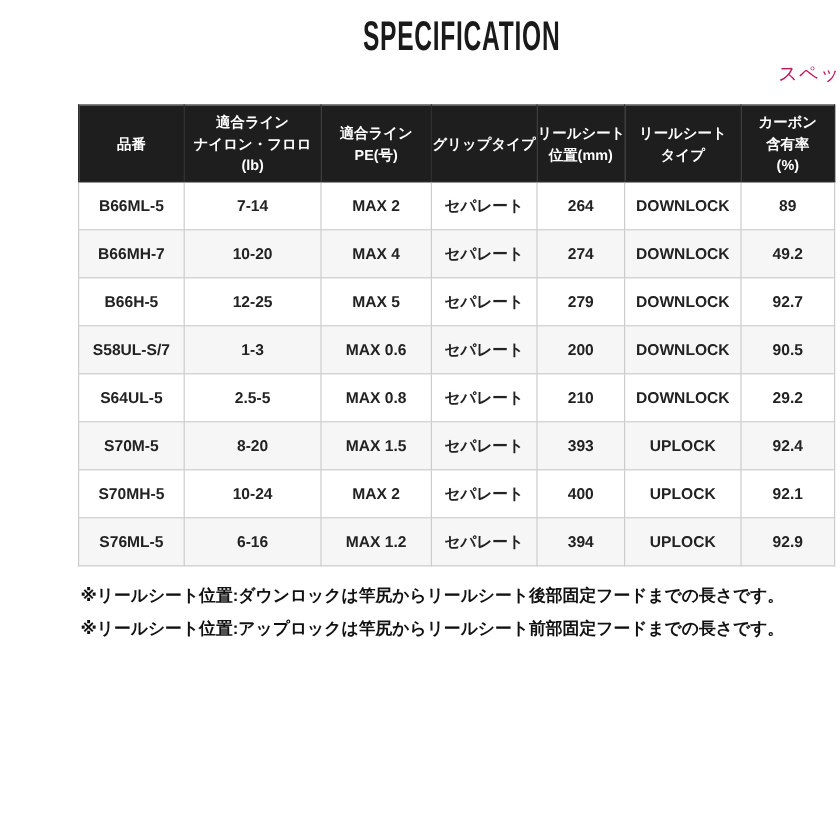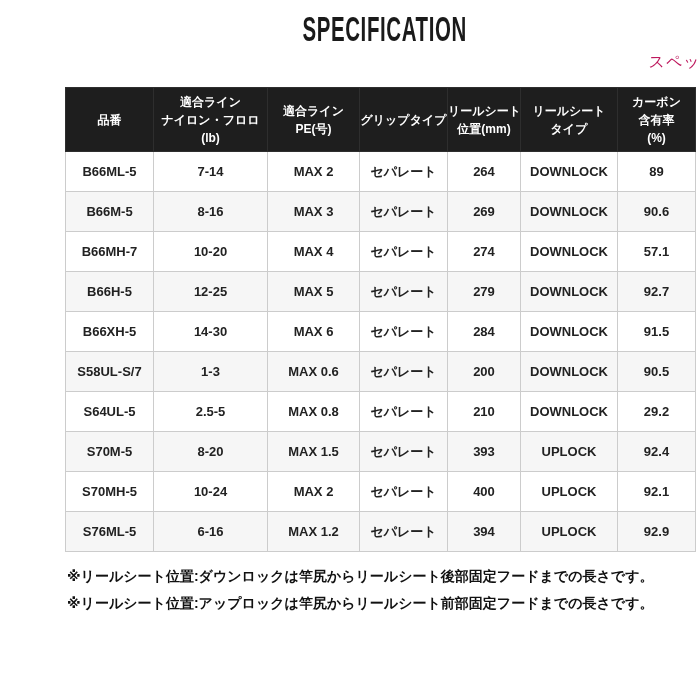--- a/index.html
+++ b/index.html
@@ -132,54 +132,36 @@
       <tr>
         <td>B66ML-5</td>
         <td>7-14</td>
         <td>MAX 2</td>
         <td>セパレート</td>
         <td>264</td>
         <td>DOWNLOCK</td>
         <td>89</td>
       </tr>
       <tr>
-        <td>B66M-5</td>
-        <td>8-16</td>
-        <td>MAX 3</td>
-        <td>セパレート</td>
-        <td>269</td>
-        <td>DOWNLOCK</td>
-        <td>90.6</td>
-      </tr>
-      <tr>
         <td>B66MH-7</td>
         <td>10-20</td>
         <td>MAX 4</td>
         <td>セパレート</td>
         <td>274</td>
         <td>DOWNLOCK</td>
-        <td>57.1</td>
+        <td>49.2</td>
       </tr>
       <tr>
         <td>B66H-5</td>
         <td>12-25</td>
         <td>MAX 5</td>
         <td>セパレート</td>
         <td>279</td>
         <td>DOWNLOCK</td>
         <td>92.7</td>
-      </tr>
-      <tr>
-        <td>B66XH-5</td>
-        <td>14-30</td>
-        <td>MAX 6</td>
-        <td>セパレート</td>
-        <td>284</td>
-        <td>DOWNLOCK</td>
-        <td>91.5</td>
       </tr>
       <tr>
         <td>S58UL-S/7</td>
         <td>1-3</td>
         <td>MAX 0.6</td>
         <td>セパレート</td>
         <td>200</td>
         <td>DOWNLOCK</td>
         <td>90.5</td>
       </tr>

